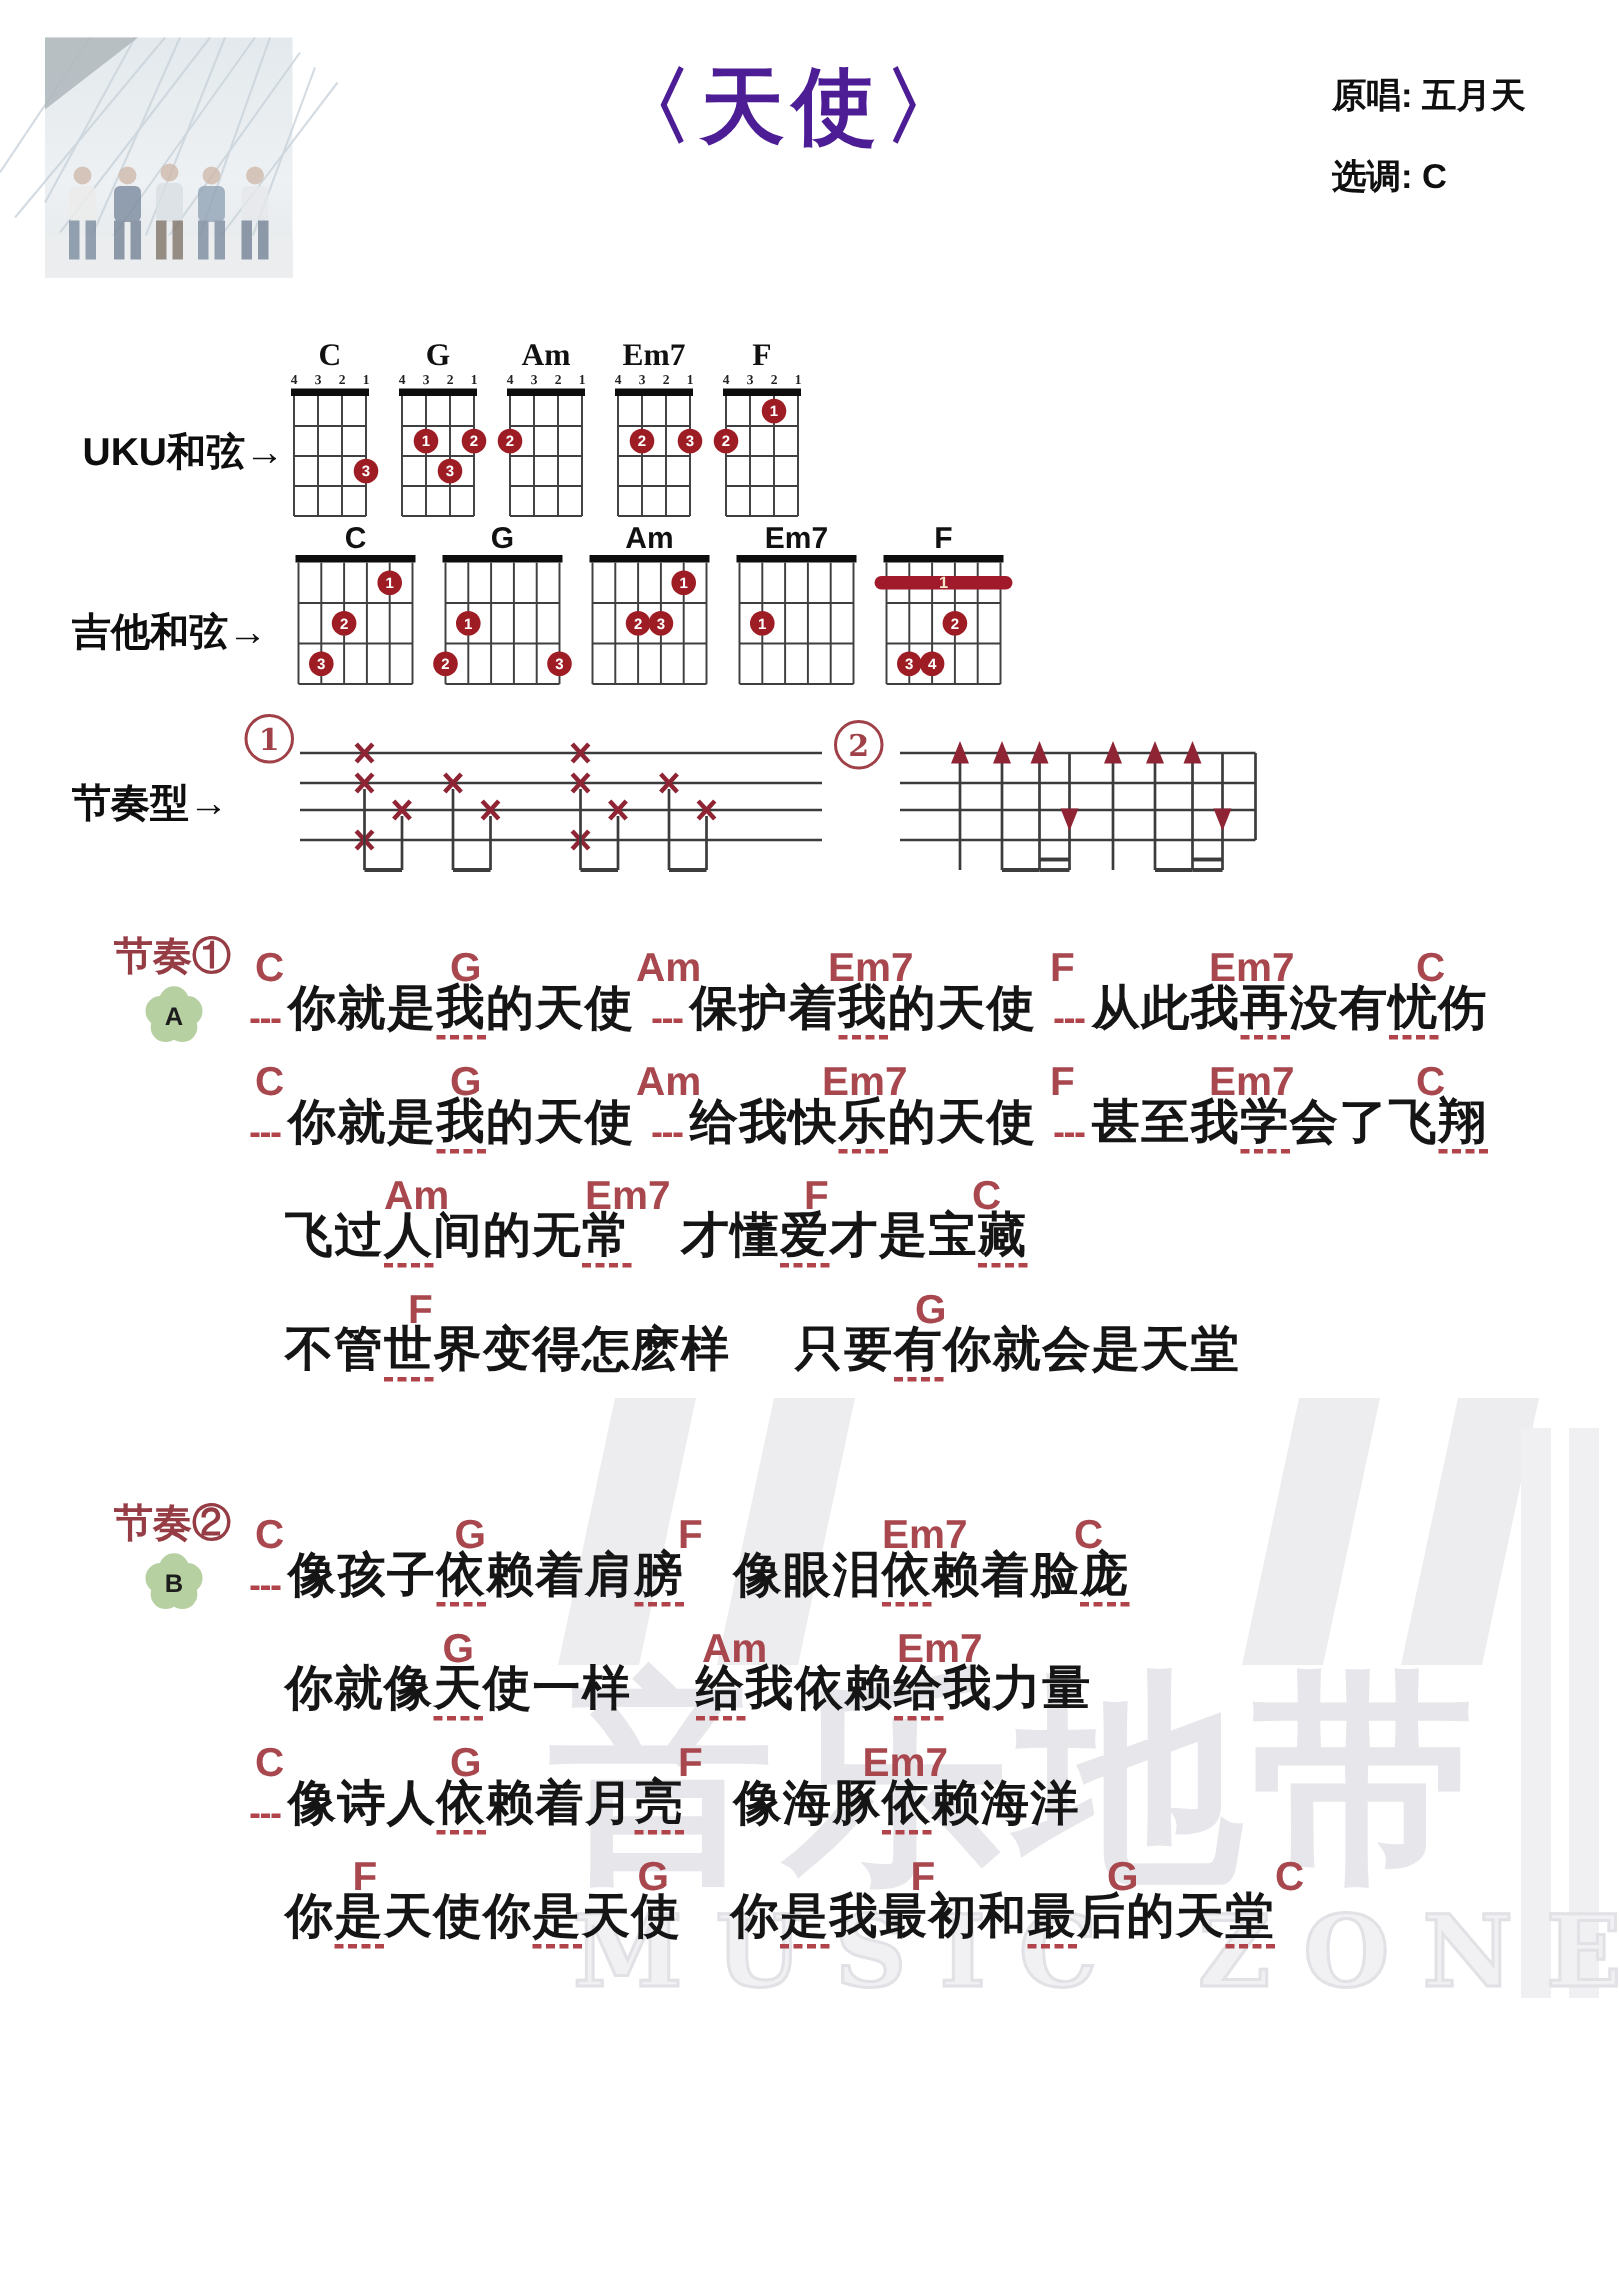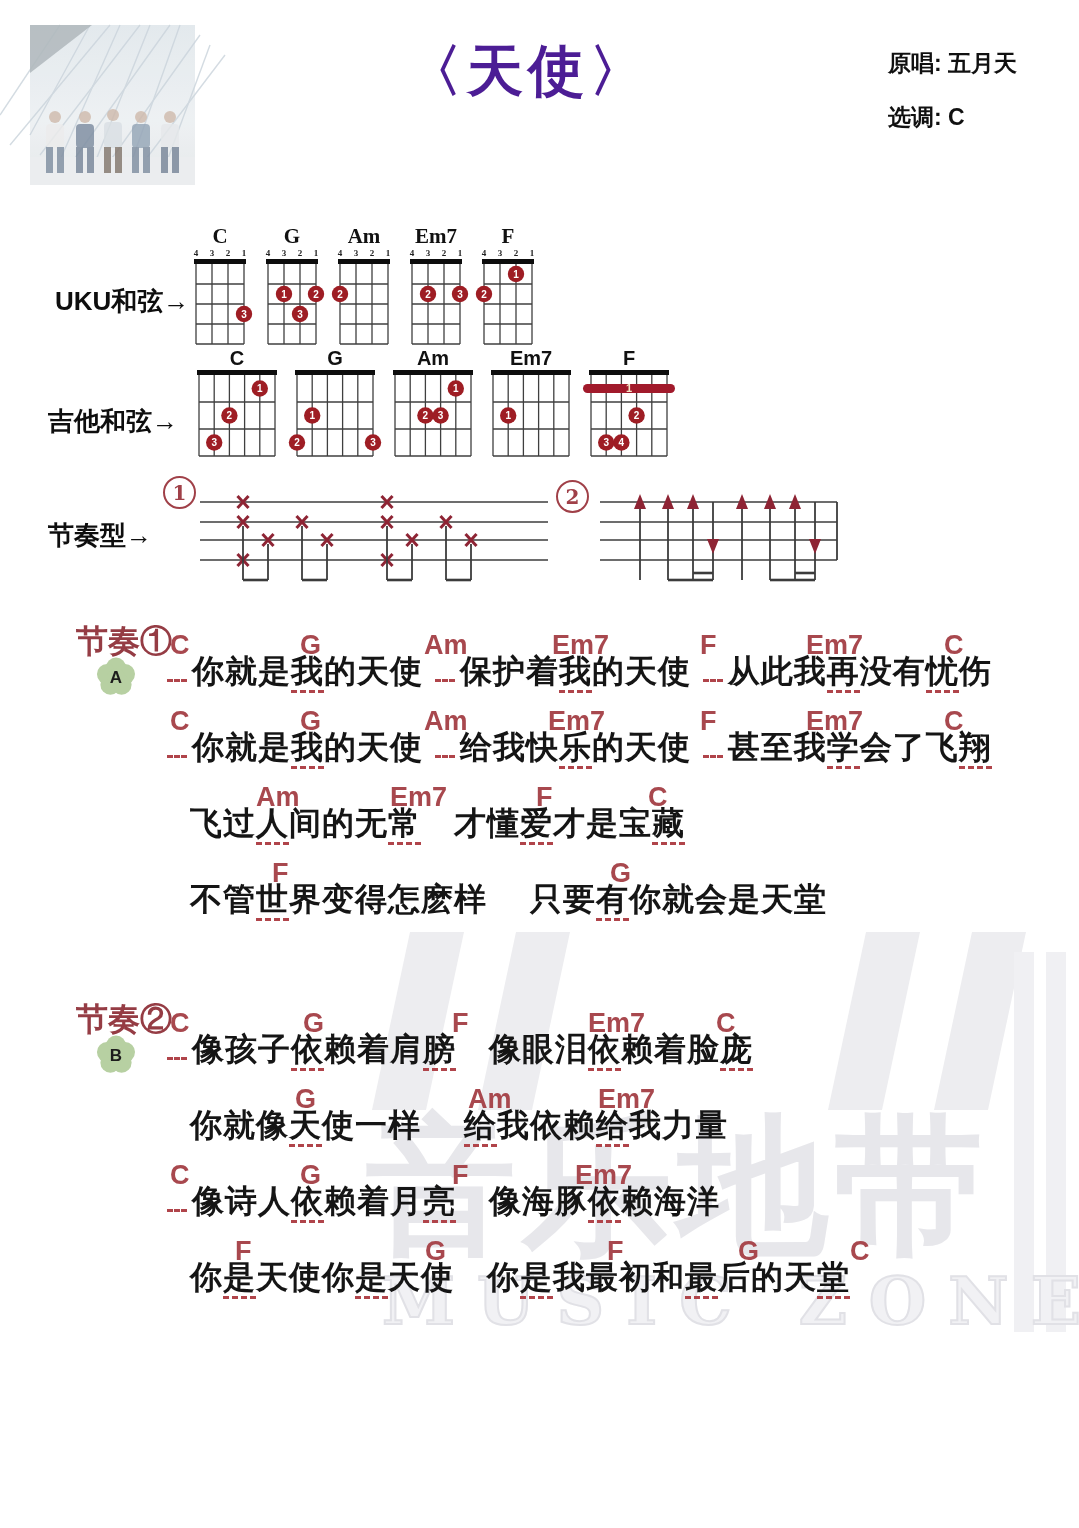--- a/index.html
+++ b/index.html
@@ -20,21 +20,21 @@
   svg{overflow:visible;}
   
   .circ{position:absolute;width:29px;height:29px;border:2.5px solid #a04048;border-radius:50%;
         color:#a04048;font-family:"DejaVu Serif",serif;font-size:20px;font-weight:700;
         display:flex;align-items:center;justify-content:center;z-index:2;}
   #circ1{left:163px;top:476px;} #circ2{left:556px;top:480px;}
   .staff{position:absolute;z-index:2;}
   #staff1{left:200px;top:492px;} #staff2{left:600px;top:492px;}
   
   .lyr-section{position:absolute;left:0;width:1079px;height:360px;z-index:2;}
-  .sec-label{position:absolute;left:76px;top:0;font-size:32px;font-weight:700;color:#953c44;white-space:nowrap;}
+  .sec-label{position:absolute;left:76px;top:0;font-size:26px;font-weight:700;color:#953c44;white-space:nowrap;}
   .badge{position:absolute;left:92px;top:33px;}
   .line{position:absolute;left:0;width:1079px;height:76px;}
   .chord{position:absolute;top:-2px;font-size:27px;font-weight:700;color:#a8484e;white-space:nowrap;}
   .lyrics{position:absolute;top:18px;font-size:32px;font-weight:700;color:#151515;
           white-space:pre;letter-spacing:1px;}
   .u{border-bottom:3px dashed #b0444a;padding-bottom:1px;}
   .dashu{display:inline-block;width:20px;height:0.92em;border-bottom:3px dashed #b0444a;margin:0 5px 0 2px;}
   
   .wm{position:absolute;z-index:1;pointer-events:none;white-space:nowrap;}
   #wm-text{left:366px;top:1088px;font-size:150px;font-weight:700;color:#e7e7eb;letter-spacing:6px;}

